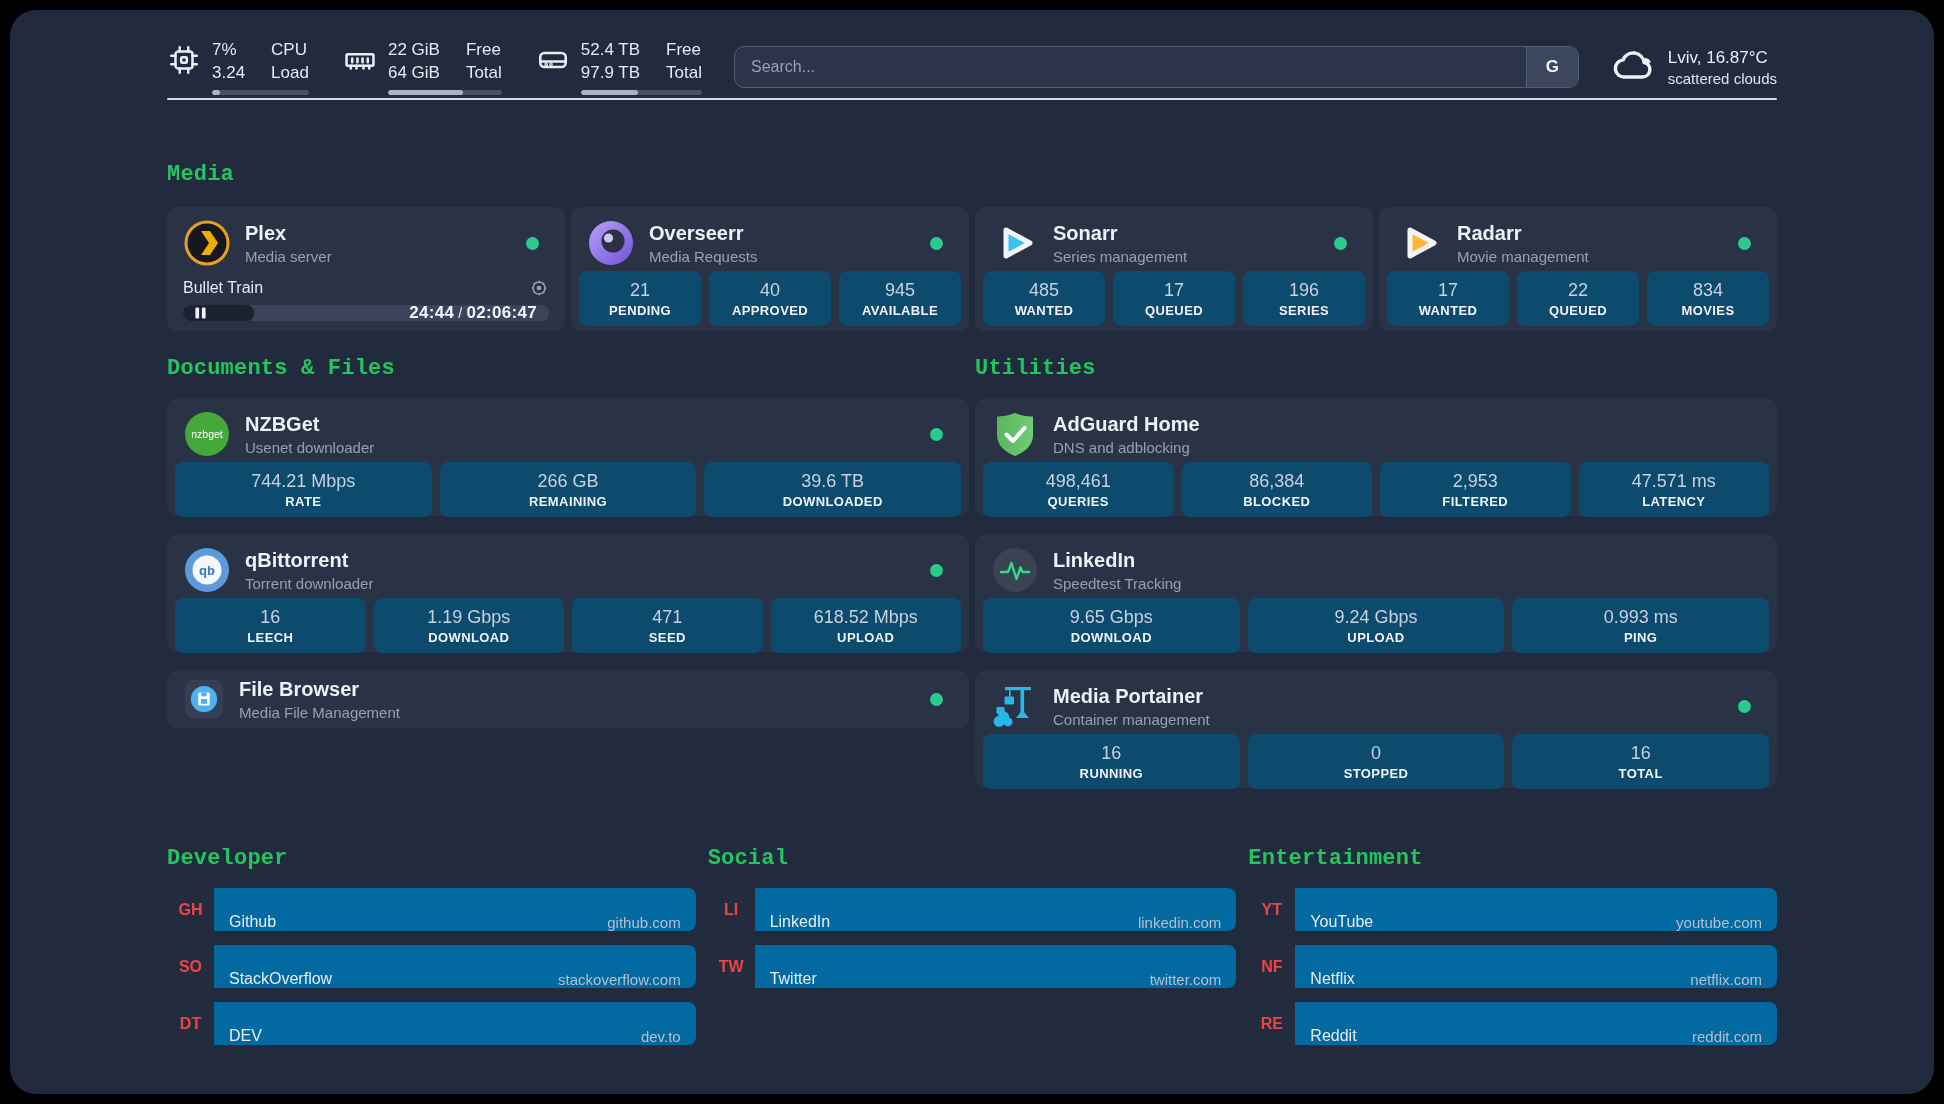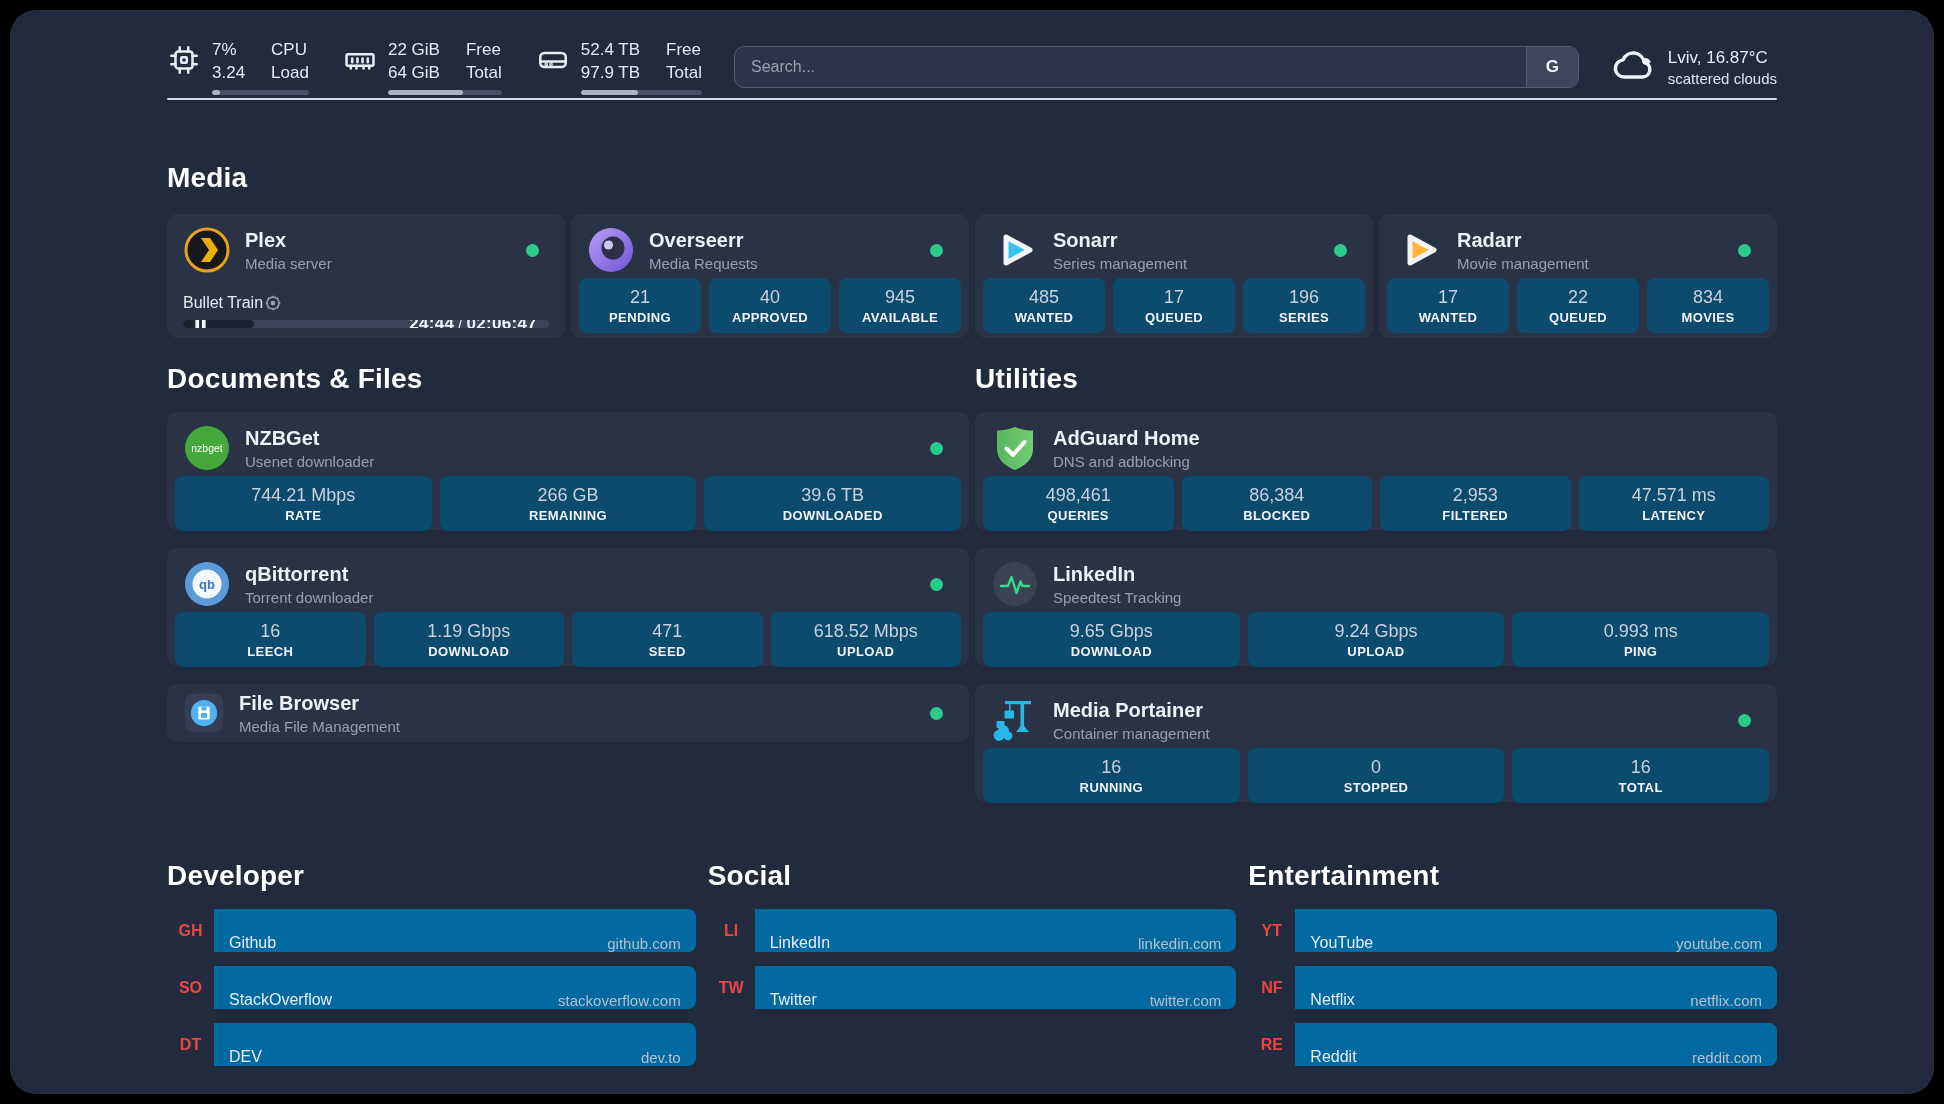--- a/index.html
+++ b/index.html
@@ -45,22 +45,22 @@
     color: #eef1f7; font-size: 17px; font-weight: 600; cursor: pointer;
     font-family: "Liberation Sans", "DejaVu Sans", sans-serif;
   }
   .weather { display: flex; align-items: center; gap: 13px; }
   .weather svg { width: 44px; height: 44px; }
   .weather-line1 { font-size: 17px; color: #eaeef5; }
   .weather-line2 { font-size: 15px; color: #dfe4ee; margin-top: 2px; }
   .divider { height: 2px; background: #d6dbe4; margin-top: 4px; border-radius: 1px; }
   
   h2.section-title {
-    font-size: 28px; font-weight: 600; color: #ffffff;
-    letter-spacing: 0.2px; margin: 0;
+    font-size: 22px; font-weight: 600; color: #22c55e;
+    letter-spacing: 0.2px; margin: 0; font-family: Liberation Mono, monospace;
   }
   .media-section h2 { margin: 62px 0 20px 0; }
   
   .media-grid { display: grid; grid-template-columns: repeat(4, 1fr); gap: 6px; }
   .two-col { display: grid; grid-template-columns: 1fr 1fr; gap: 6px; margin-top: 25px; }
   .two-col h2 { margin: 0 0 17px 0; }
   .col-cards { display: flex; flex-direction: column; gap: 18px; }
   .app-card {
     background: #2a3346; border-radius: 10px; padding: 8px;
     display: flex; flex-direction: column; cursor: pointer;
@@ -76,21 +76,21 @@
   .app-desc { font-size: 15px; color: #95a0b4; margin-top: 3px; }
   .status-dot { width: 13px; height: 13px; border-radius: 50%; background: #2bcb8c; margin-left: auto; margin-right: 10px; flex: 0 0 13px; }
   .stat-row { display: flex; gap: 8px; margin-top: auto; }
   .stat-box {
     flex: 1; background: #0c4a6e; border-radius: 8px; height: 55px;
     display: flex; flex-direction: column; align-items: center; justify-content: center; gap: 2px;
   }
   .stat-value { font-size: 18px; color: #c9d1df; }
   .stat-label { font-size: 13px; font-weight: 700; color: #f2f4f9; letter-spacing: 0.4px; }
   
-  .media-now { padding: 0 8px; margin-top: 15px; display: flex; align-items: center; justify-content: flex-start; }
+  .media-now { padding: 0 8px; margin-top: 7px; display: flex; align-items: center; justify-content: space-between; }
   .media-title { font-size: 16px; color: #e6eaf2; }
   .media-gear svg { width: 20px; height: 20px; display: block; }
   .pbar { margin: 7px 8px 2px 8px; position: relative; height: 30px; border-radius: 7px; background: #3b4459; overflow: hidden; }
   .pbar-fill {
     position: absolute; left: 0; top: 0; bottom: 0; background: #1b2331;
     border-radius: 7px; display: flex; align-items: center; padding-left: 11px;
   }
   .pbar-fill svg { width: 13px; height: 14px; display: block; }
   .pbar-time {
     position: absolute; right: 12px; top: 50%; transform: translateY(-50%);

